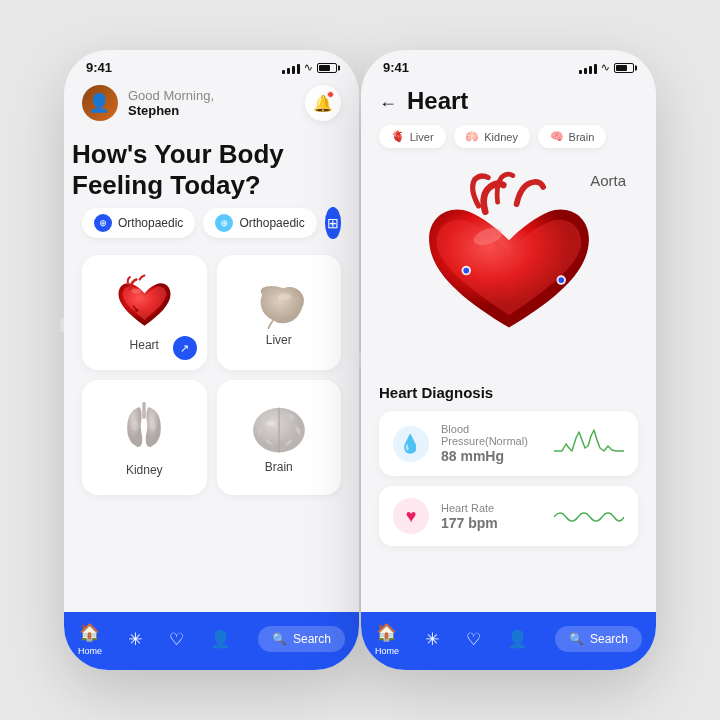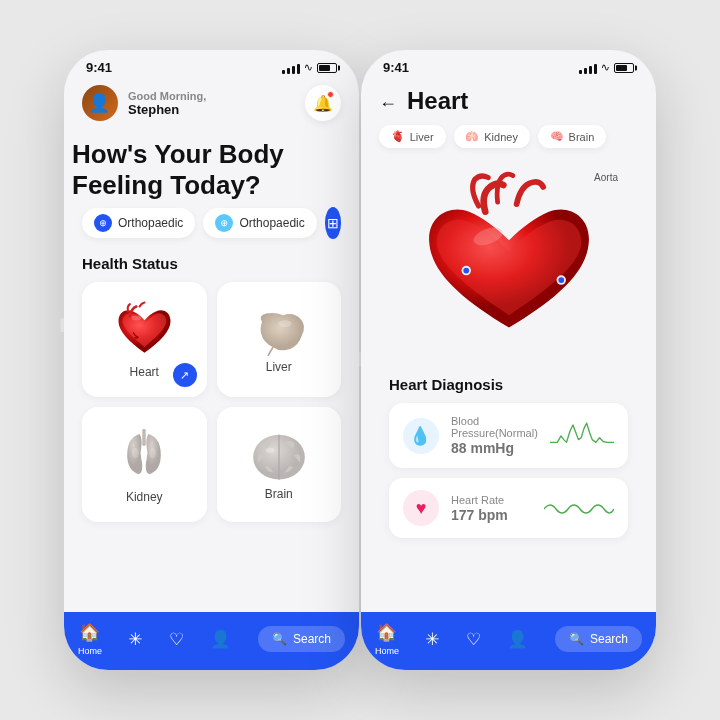--- a/index.html
+++ b/index.html
@@ -128,23 +128,22 @@
       justify-content: center;
     }
     .avatar-face {
       font-size: 18px;
     }
     .greeting-text {
       display: flex;
       flex-direction: column;
     }
     .greeting-sub {
-      font-size: 11px;
+      font-size: 13px;
       color: #888;
-      font-weight: bold;
     }
     .greeting-name {
       font-size: 13px;
       font-weight: 600;
       color: #111;
     }
     .bell-btn {
       width: 36px;
       height: 36px;
       background: white;
@@ -348,27 +347,28 @@
       padding: 10px 0 14px;
       flex-shrink: 0;
     }
     .heart-large {
       width: 190px;
       height: 190px;
     }
     .aorta-label {
       position: absolute;
       top: 14px;
-      right: 38px;
-      font-size: 10px;
+      right: 30px;
+      font-size: 15px;
       color: #555;
     }
     .diagnosis-section {
-      padding: 4px 28px 10px;
+      padding: 4px 18px 10px;
       flex: 1;
+      margin-top: 8px;
     }
     .diagnosis-section h2 {
       font-size: 15px;
       font-weight: 700;
       color: #111;
       margin-bottom: 10px;
     }
     .diag-card {
       background: white;
       border-radius: 14px;
@@ -475,21 +475,20 @@
       <div class="chip">
         <div class="chip-icon alt">⊕</div>
         <span>Orthopaedic</span>
       </div>
       <div class="chip-blue-btn">
         <span>⊞</span>
       </div>
     </div>
 
     <div class="health-section">
-      <h2>Health Status</h2>
       <div class="organ-grid">
 
         <div class="organ-card">
           <svg class="heart-red" viewBox="0 0 80 80">
             <defs>
               <radialGradient id="hg1" cx="40%" cy="35%">
                 <stop offset="0%" stop-color="#ff6060"></stop>
                 <stop offset="60%" stop-color="#cc1111"></stop>
                 <stop offset="100%" stop-color="#8b0000"></stop>
               </radialGradient>

